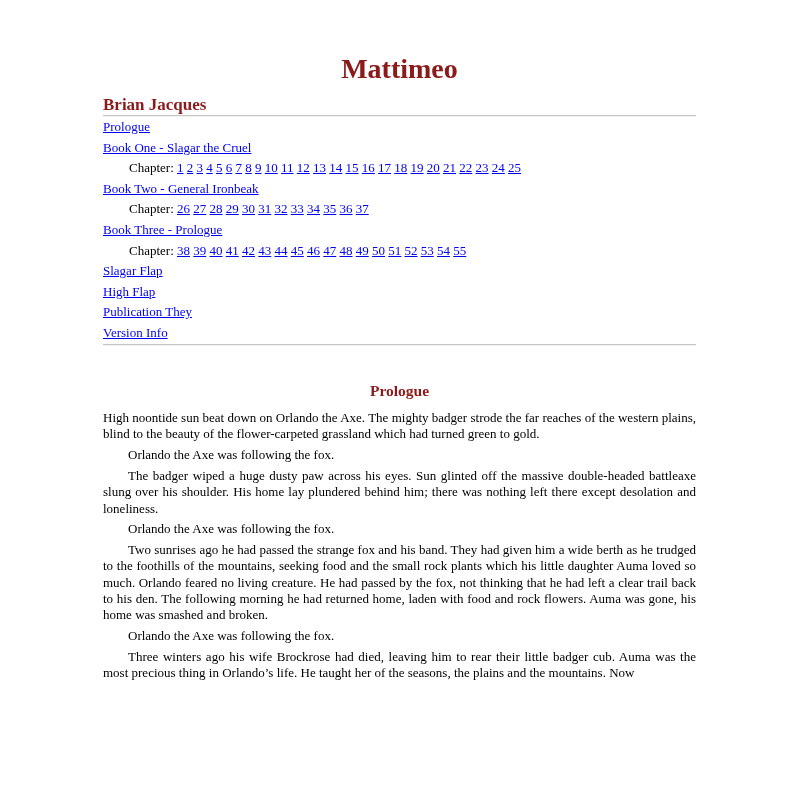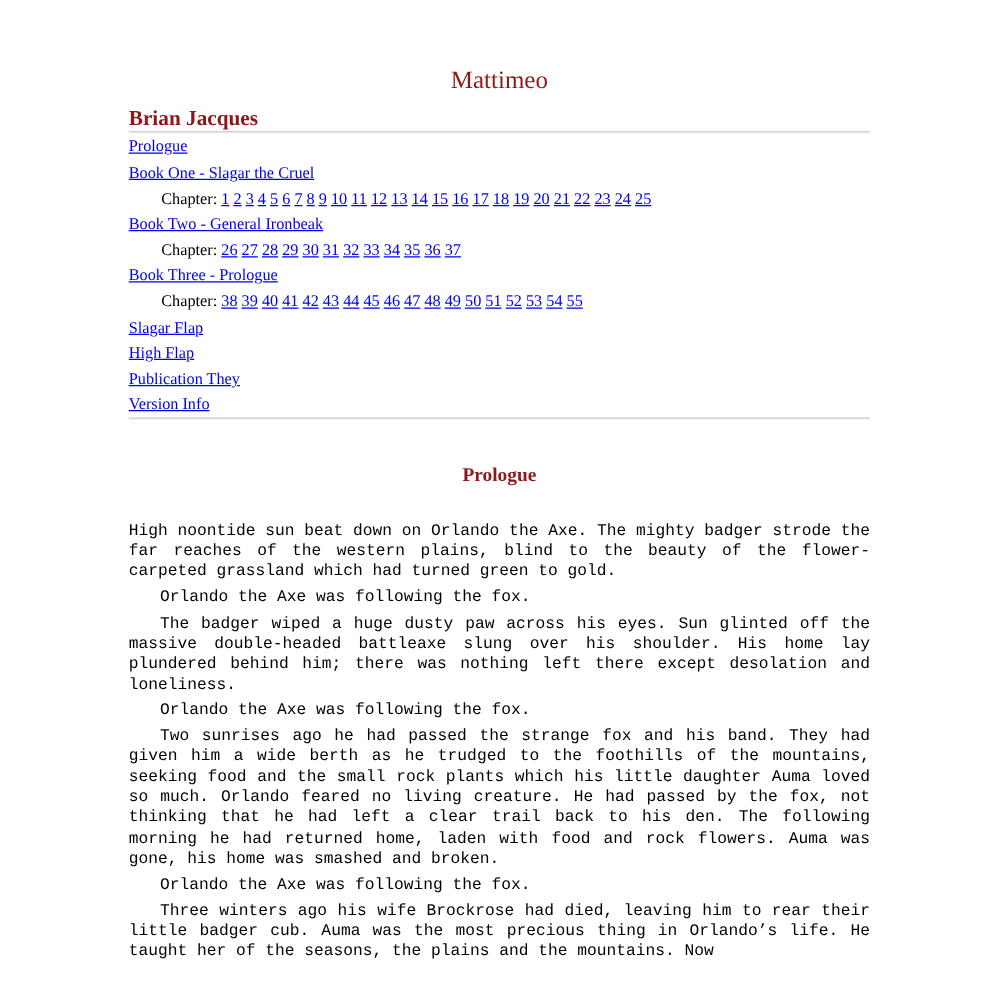--- a/index.html
+++ b/index.html
@@ -23,22 +23,22 @@
     overflow: hidden;
   }
   .page {
     margin: 0 104px 0 103px;
   }
   .book-title {
     margin: 0;
     padding-top: 52px;
     text-align: center;
     color: var(--accent);
-    font-size: 20px;
-    font-weight: normal;
+    font-size: 28px;
+    font-weight: bold;
     line-height: 1.2;
   }
   .book-author {
     margin: 9px 0 0 0;
     color: var(--accent);
     font-size: 17px;
     font-weight: bold;
     line-height: 1.2;
   }
   hr.rule {
@@ -64,25 +64,24 @@
   .chapter-prefix { color: var(--text); }
   .chapter-heading {
     margin: 36px 0 0 0;
     text-align: center;
     color: var(--accent);
     font-size: 15.5px;
     font-weight: bold;
     line-height: 1.2;
   }
   .body-text {
-    margin-top: 26px;
+    margin-top: 10px;
     font-size: 13px;
     line-height: 16.3px;
     text-align: justify;
-    font-family: Liberation Mono, monospace;
   }
   .body-text p {
     margin: 0 0 4.5px 0;
   }
   .body-text p.indented { text-indent: 25px; }
 </style>
 </head>
 <body>
 
 <div class="page">

